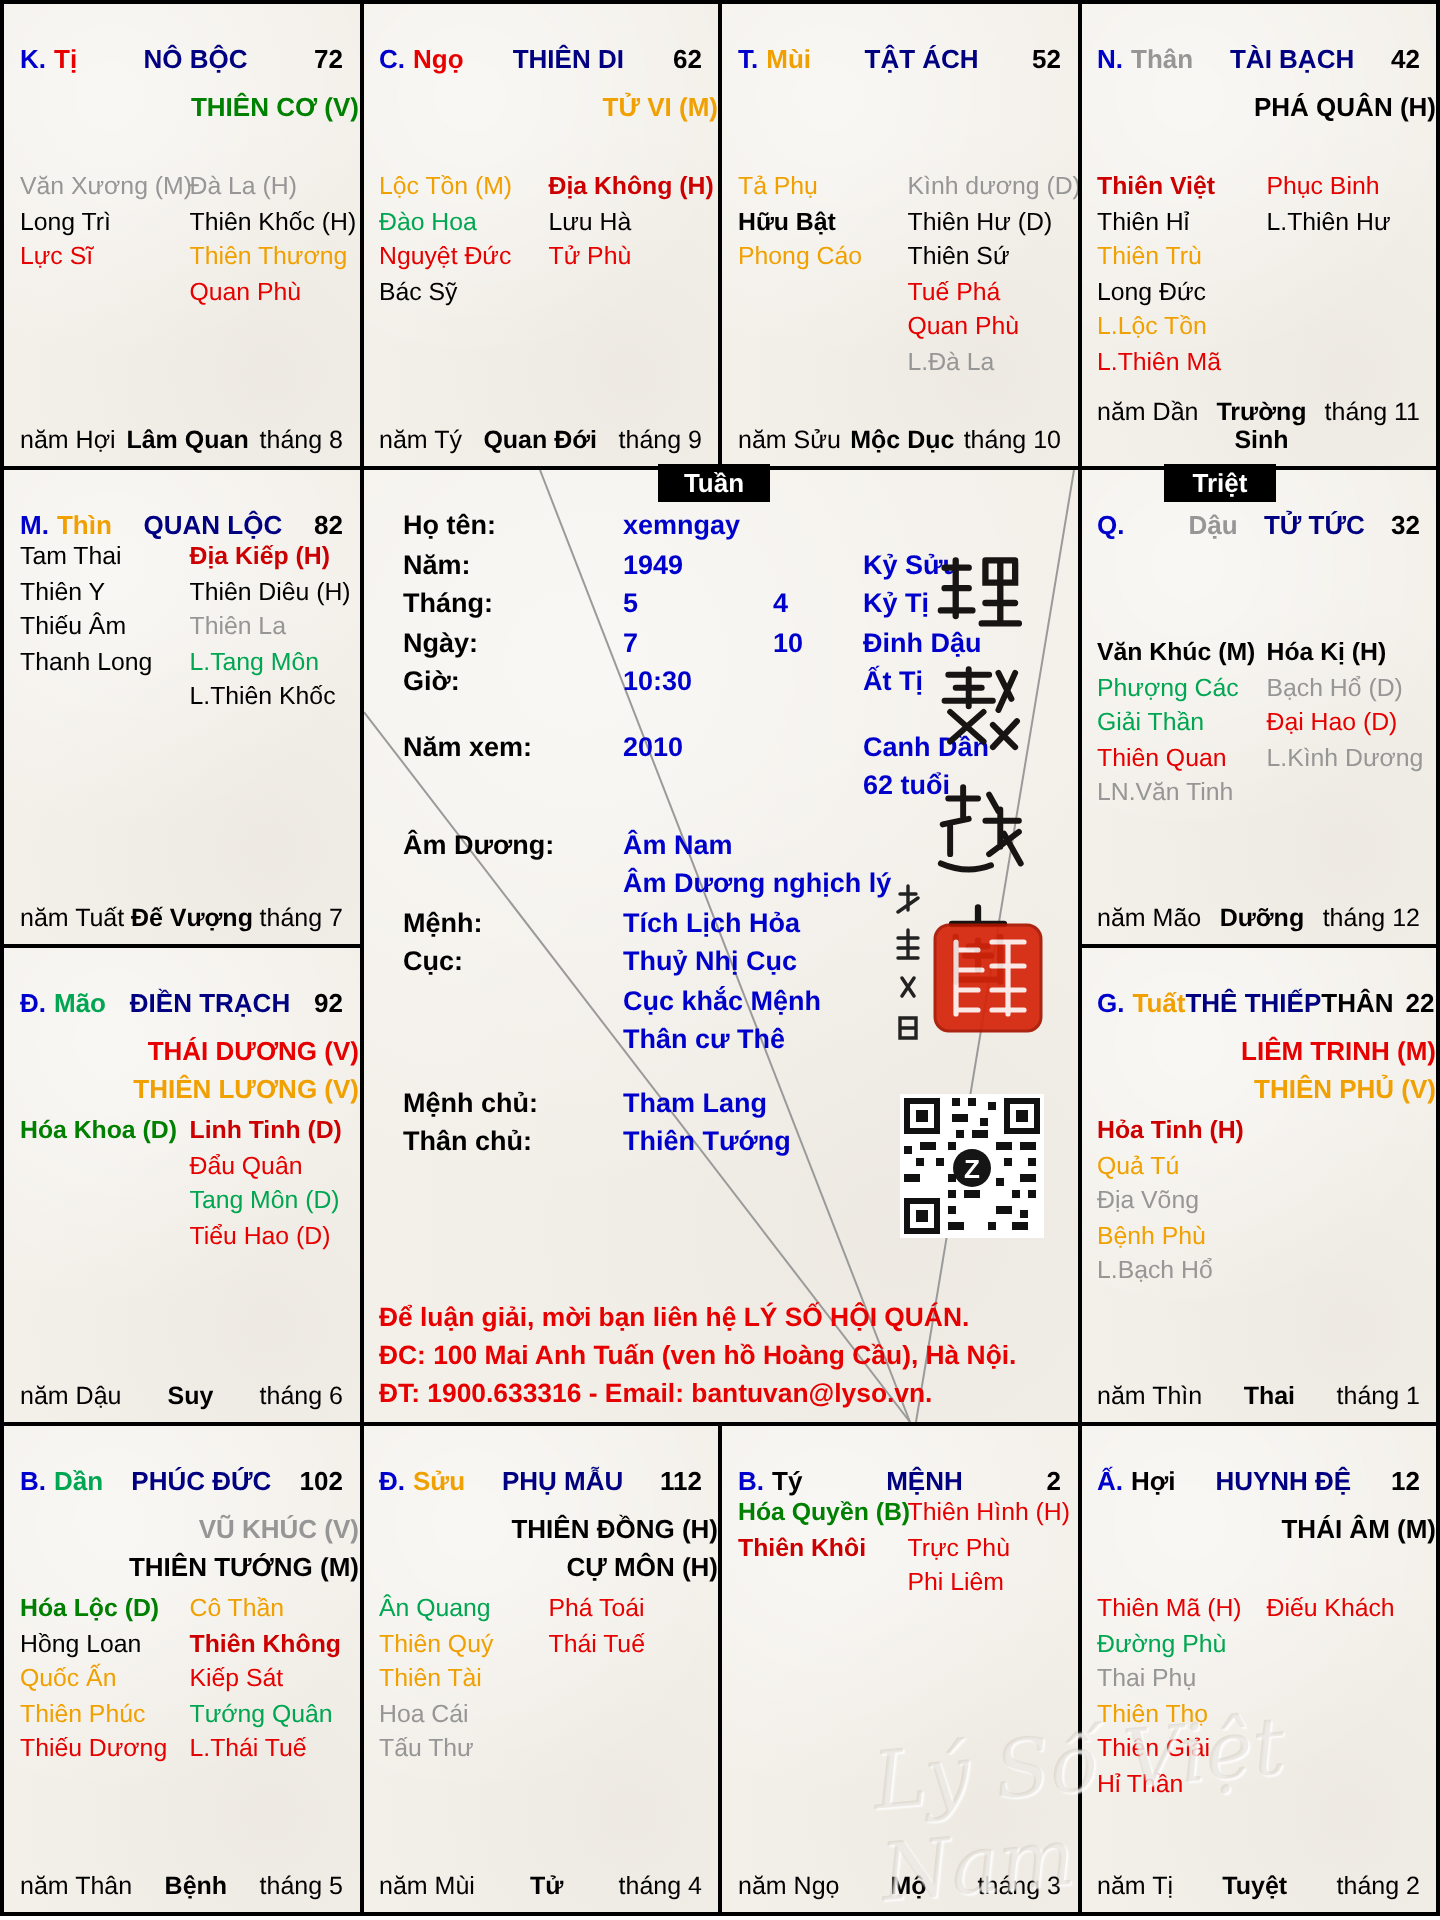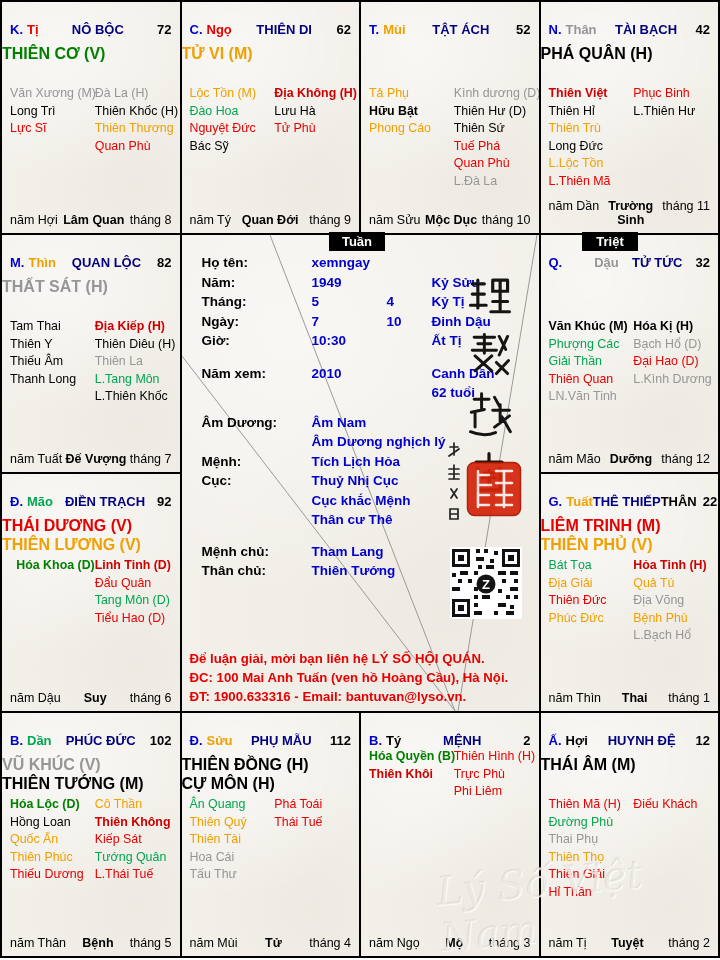--- a/index.html
+++ b/index.html
@@ -8,21 +8,21 @@
         grid-template-columns:repeat(4,1fr);grid-template-rows:231px 237px 237px auto;
         gap:2px;border:2px solid #000;background:#000;}
   .cell{position:relative;background:#f3f0ea;overflow:hidden;
         background-image:radial-gradient(circle at 30% 20%, rgba(255,255,255,.5), rgba(0,0,0,0) 60%),
                          radial-gradient(circle at 75% 80%, rgba(190,180,160,.10), rgba(0,0,0,0) 55%);}
   .phead{display:flex;align-items:baseline;padding:9px 8px 0 8px;font-weight:bold;font-size:13px;white-space:nowrap;}
   .pbranch{margin-left:4px;}
   .pname{flex:1;text-align:center;color:#000080;margin-top:11px;}
   .pextra{color:#000;margin-right:6px;}
   .pnum{color:#000;}
-  .mains{height:41px;padding-top:7px;text-align:left;font-weight:bold;font-size:16px;line-height:19px;white-space:nowrap;}
+  .mains{height:41px;padding-top:7px;text-align:right;font-weight:bold;font-size:13px;line-height:19px;white-space:nowrap;margin-left:28px;}
   .cols{display:flex;padding:0 0 0 8px;font-size:12.4px;line-height:17.5px;}
   .col{width:50%;}
   .star{white-space:nowrap;}
   .pfoot{position:absolute;left:0;right:0;bottom:6px;display:flex;padding:0 8px;font-size:12.5px;color:#000;}
   .fv{flex:1;text-align:center;font-weight:bold;}
   .c-blue{color:#0000cc;}
   
   .center{grid-area:2/2/4/4;}
   .aspect{position:absolute;inset:0;width:100%;height:100%;}
   .info{position:absolute;left:0;top:20px;right:0;font-size:13.5px;font-weight:bold;}
@@ -175,23 +175,20 @@
     </div>
   </div>
 
   <div class="cell" style="grid-area:2/1">
     <div class="phead">
       <span class="c-blue">M.</span>
       <span class="pbranch" style="color: rgb(240, 160, 0);">Thìn</span>
       <span class="pname">QUAN LỘC</span>
       <span class="pnum">82</span>
     </div>
-    <div class="mains">
-      <div style="color: rgb(150, 150, 150);">THẤT SÁT (H)</div>
-    </div>
     <div class="cols">
       <div class="col">
         <div class="star" style="color: rgb(0, 0, 0);">Tam Thai</div>
         <div class="star" style="color: rgb(0, 0, 0);">Thiên Y</div>
         <div class="star" style="color: rgb(0, 0, 0);">Thiếu Âm</div>
         <div class="star" style="color: rgb(0, 0, 0);">Thanh Long</div>
       </div>
       <div class="col">
         <div class="star" style="color: rgb(204, 0, 0); font-weight: bold;">Địa Kiếp (H)</div>
         <div class="star" style="color: rgb(0, 0, 0);">Thiên Diêu (H)</div>
@@ -243,21 +240,21 @@
       <span class="pbranch" style="color: rgb(0, 166, 81);">Mão</span>
       <span class="pname">ĐIỀN TRẠCH</span>
       <span class="pnum">92</span>
     </div>
     <div class="mains">
       <div style="color: rgb(230, 0, 0);">THÁI DƯƠNG (V)</div>
       <div style="color: rgb(240, 160, 0);">THIÊN LƯƠNG (V)</div>
     </div>
     <div class="cols">
       <div class="col">
-        <div class="star" style="color: rgb(0, 128, 0); font-weight: bold; text-align: right;">Hóa Khoa (D)</div>
+        <div class="star" style="color: rgb(0, 128, 0); font-weight: bold;">Hóa Khoa (D)</div>
       </div>
       <div class="col">
         <div class="star" style="color: rgb(204, 0, 0); font-weight: bold;">Linh Tinh (D)</div>
         <div class="star" style="color: rgb(230, 0, 0);">Đẩu Quân</div>
         <div class="star" style="color: rgb(0, 166, 81);">Tang Môn (D)</div>
         <div class="star" style="color: rgb(230, 0, 0);">Tiểu Hao (D)</div>
       </div>
     </div>
     <div class="pfoot">
       <span class="fy">năm Dậu</span>
@@ -272,26 +269,20 @@
       <span class="pbranch" style="color: rgb(240, 160, 0);">Tuất</span>
       <span class="pname">THÊ THIẾP</span>
       <span class="pextra">THÂN</span>
       <span class="pnum">22</span>
     </div>
     <div class="mains">
       <div style="color: rgb(230, 0, 0);">LIÊM TRINH (M)</div>
       <div style="color: rgb(240, 160, 0);">THIÊN PHỦ (V)</div>
     </div>
     <div class="cols">
-      <div class="col">
-        <div class="star" style="color: rgb(0, 166, 81);">Bát Tọa</div>
-        <div class="star" style="color: rgb(240, 160, 0);">Địa Giải</div>
-        <div class="star" style="color: rgb(230, 0, 0);">Thiên Đức</div>
-        <div class="star" style="color: rgb(240, 160, 0);">Phúc Đức</div>
-      </div>
       <div class="col">
         <div class="star" style="color: rgb(204, 0, 0); font-weight: bold;">Hỏa Tinh (H)</div>
         <div class="star" style="color: rgb(240, 160, 0);">Quả Tú</div>
         <div class="star" style="color: rgb(150, 150, 150);">Địa Võng</div>
         <div class="star" style="color: rgb(240, 160, 0);">Bệnh Phù</div>
         <div class="star" style="color: rgb(150, 150, 150);">L.Bạch Hổ</div>
       </div>
     </div>
     <div class="pfoot">
       <span class="fy">năm Thìn</span>

